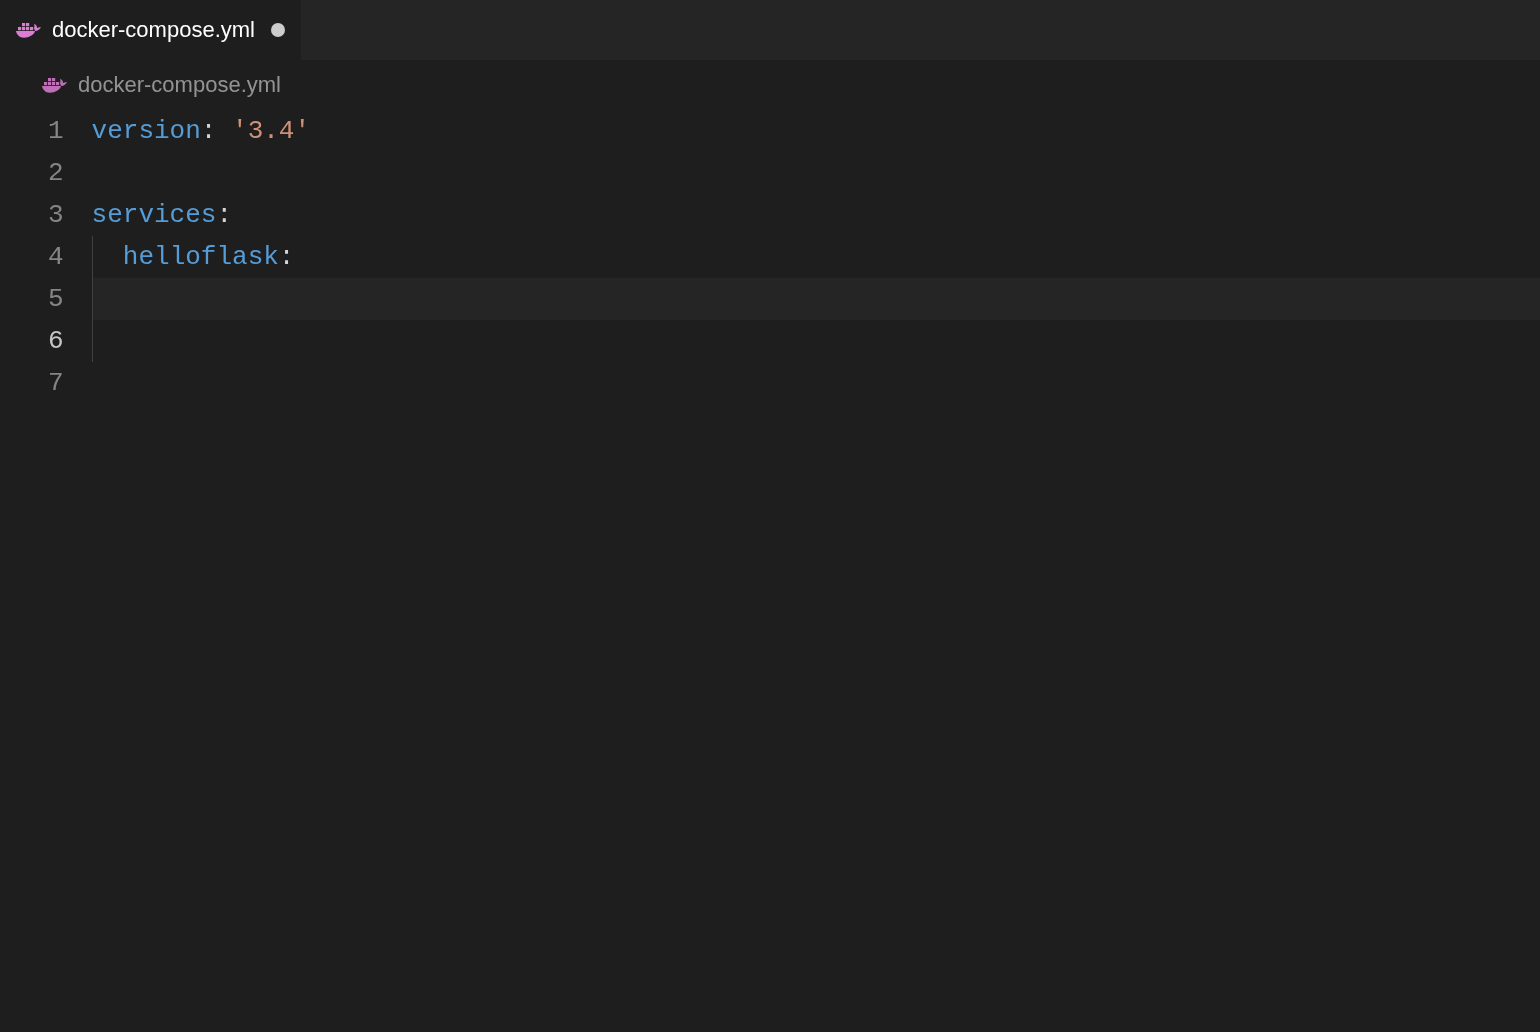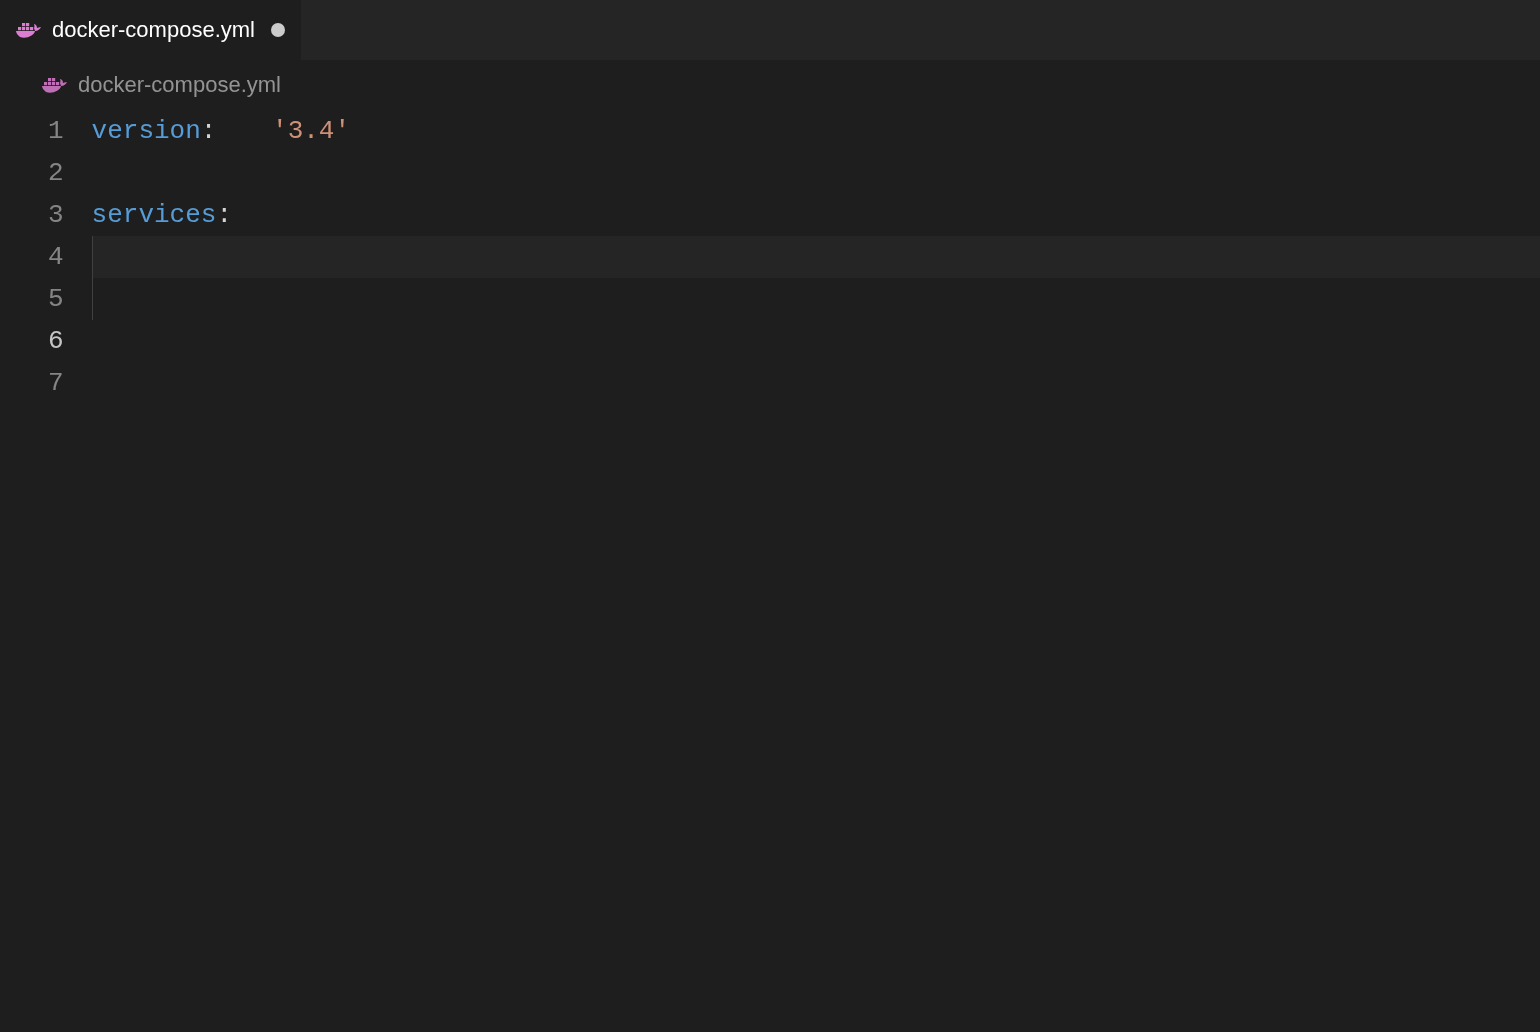--- a/index.html
+++ b/index.html
@@ -99,21 +99,21 @@
       white-space: pre;
       position: relative;
     }
     
     .code-line.current {
       background: rgba(255,255,255,0.03);
     }
     
     .tk-key { color: #569cd6; font-family: Liberation Mono, monospace; }
     .tk-colon { color: #d4d4d4; }
-    .tk-string { color: #ce9178; margin-left: 40px; }
+    .tk-string { color: #ce9178; }
     .tk-val { color: #ce9178; }
     .tk-val.underlined {
       border-bottom: 1.5px solid #ce9178;
       padding-bottom: 1px;
     }
     
     .indent-guide {
       position: absolute;
       width: 1px;
       background: #404040;
@@ -171,16 +171,17 @@
     <div class="ln">3</div>
     <div class="ln">4</div>
     <div class="ln">5</div>
     <div class="ln current">6</div>
     <div class="ln">7</div>
   </div>
   <div class="code">
     <div class="code-line"><span class="tk-key">version</span><span class="tk-colon">:</span> <span class="tk-string">'3.4'</span></div>
     <div class="code-line"></div>
     <div class="code-line"><span class="tk-key">services</span><span class="tk-colon">:</span></div>
+    <div class="code-line"><span class="indent-guide"></span>  <span class="tk-key">helloflask</span><span class="tk-colon">:</span></div>
     <div class="code-line current"><span class="indent-guide"></span></div>
     <div class="code-line"><span class="indent-guide"></span></div>
   </div>
 </div>
 
 </body></html>

